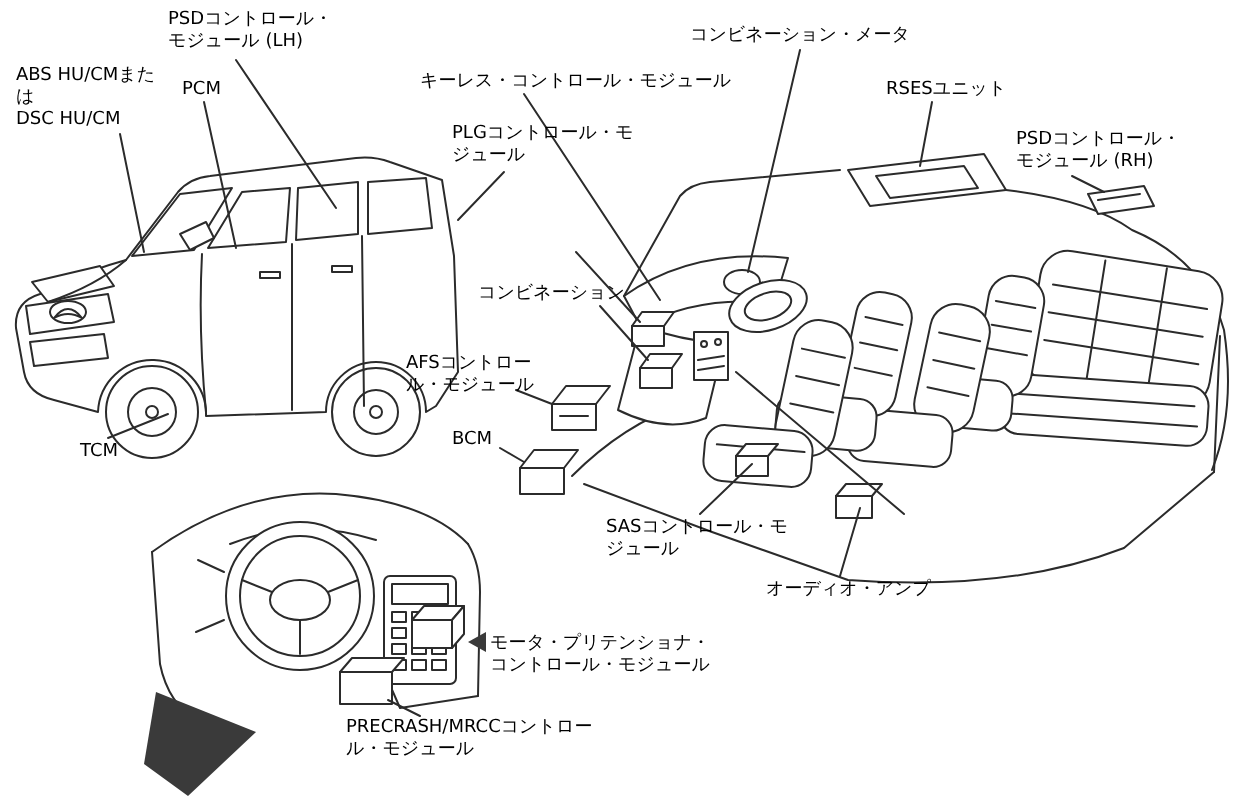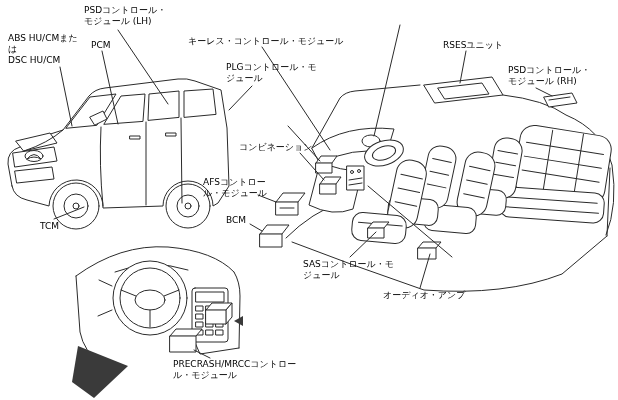--- a/index.html
+++ b/index.html
@@ -236,29 +236,32 @@
       <polygon class="solid" points="234,321 243,316 243,326"></polygon>
     </g>
   </svg>
 
   <div class="lbl" style="left:84px;top:5px">PSDコントロール・
 モジュール (LH)</div>
   <div class="lbl" style="left:8px;top:33px">ABS HU/CMまた
 は
 DSC HU/CM</div>
   <div class="lbl" style="left:91px;top:40px">PCM</div>
-  <div class="lbl" style="left:188px;top:36px">キーレス・コントロール・モジュール</div>
+  <div class="lbl" style="left:210px;top:36px">キーレス・コントロール・モジュール</div>
+  <div class="lbl" style="left:345px;top:13px">コンビネーション・メータ</div>
   <div class="lbl" style="left:226px;top:62px">PLGコントロール・モ
 ジュール</div>
   <div class="lbl" style="left:443px;top:40px">RSESユニット</div>
   <div class="lbl" style="left:508px;top:65px">PSDコントロール・
 モジュール (RH)</div>
   <div class="lbl" style="left:239px;top:142px">コンビネーション</div>
   <div class="lbl" style="left:203px;top:177px">AFSコントロー
 ル・モジュール</div>
   <div class="lbl" style="left:226px;top:215px">BCM</div>
   <div class="lbl" style="left:40px;top:221px">TCM</div>
   <div class="lbl" style="left:303px;top:259px">SASコントロール・モ
 ジュール</div>
   <div class="lbl" style="left:383px;top:290px">オーディオ・アンプ</div>
+  <div class="lbl" style="left:245px;top:317px">モータ・プリテンショナ・
+コントロール・モジュール</div>
   <div class="lbl" style="left:173px;top:359px">PRECRASH/MRCCコントロー
 ル・モジュール</div>
 </div>
 
 </body></html>

